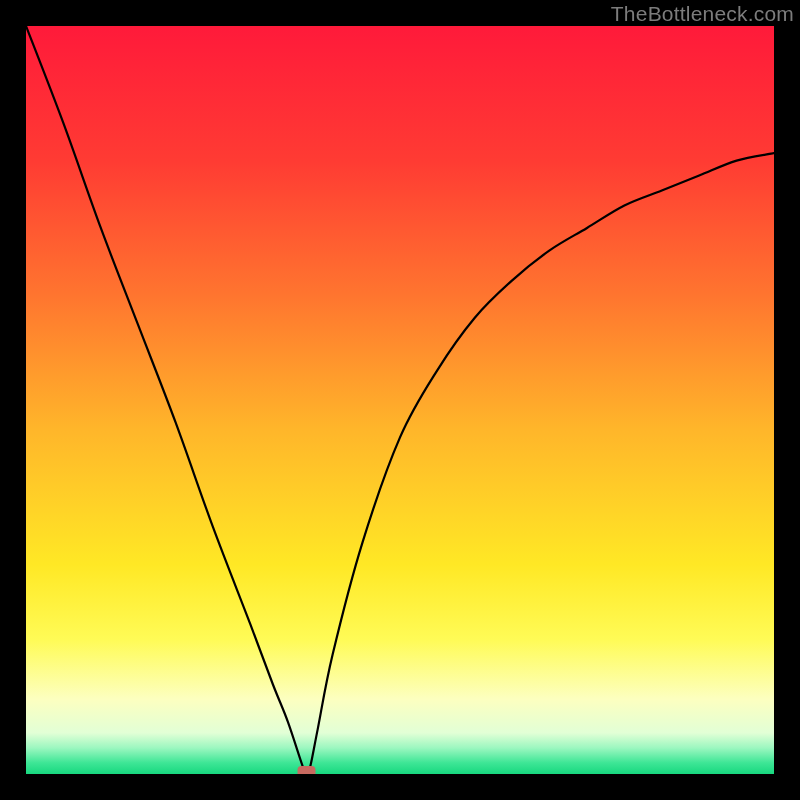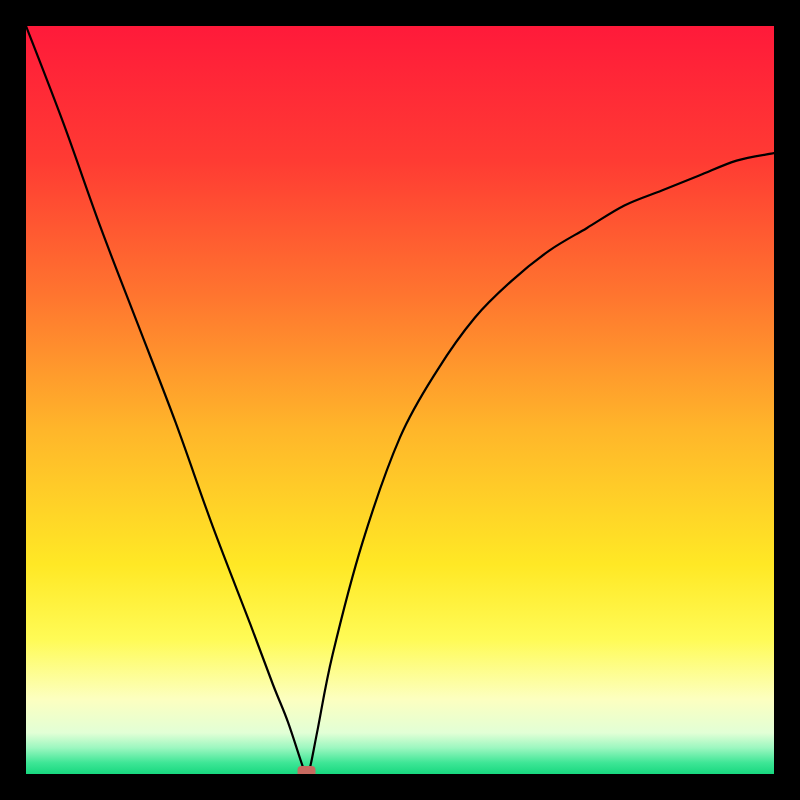--- a/index.html
+++ b/index.html
@@ -37,20 +37,21 @@
     letter-spacing: 0.2px;
   }
   svg {
     display: block;
   }
 </style>
 </head>
 <body>
 
 <div class="frame">
+  <div class="watermark">TheBottleneck.com</div>
   <div class="plot">
     <svg id="chart-svg" width="748" height="748" viewBox="0 0 748 748" preserveAspectRatio="none">
       <defs>
         <linearGradient id="bg-grad" x1="0" y1="0" x2="0" y2="1">
             <stop offset="0%" stop-color="#ff1a3a"></stop>
             <stop offset="18%" stop-color="#ff3b33"></stop>
             <stop offset="36%" stop-color="#ff752f"></stop>
             <stop offset="54%" stop-color="#ffb62a"></stop>
             <stop offset="72%" stop-color="#ffe825"></stop>
             <stop offset="82%" stop-color="#fffb56"></stop>

